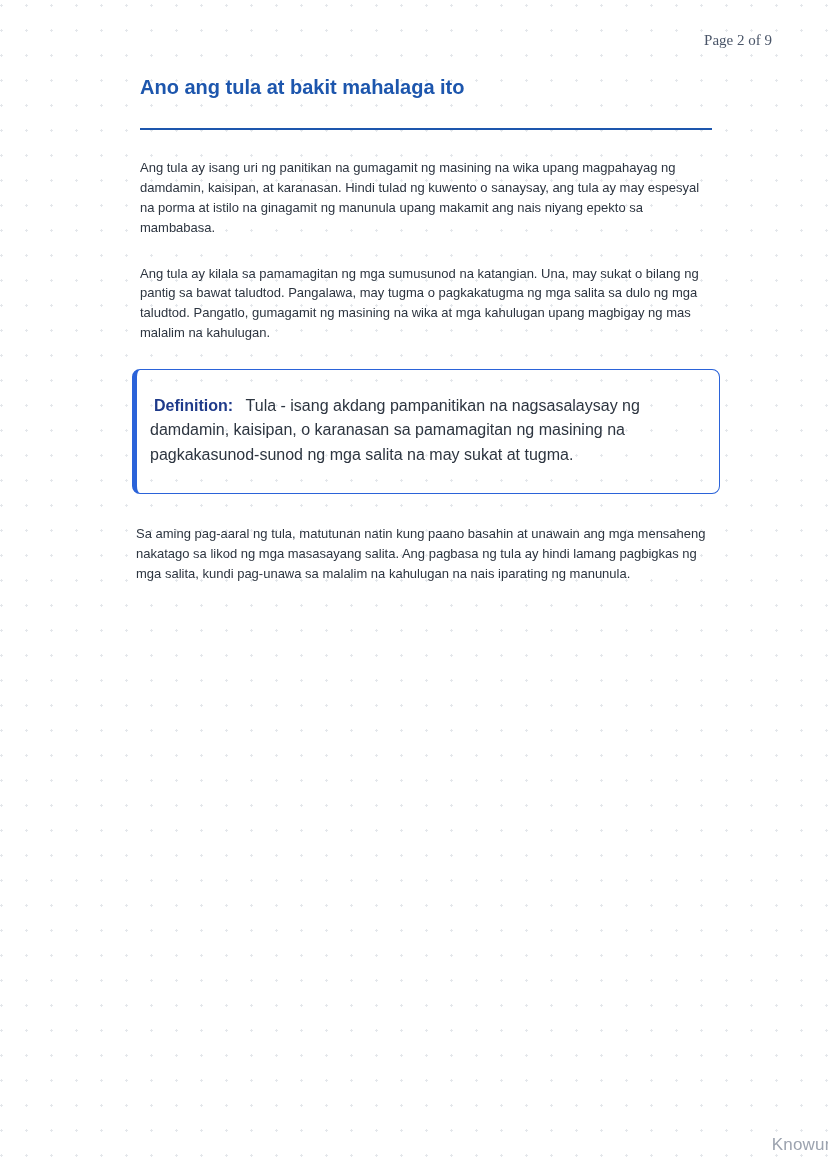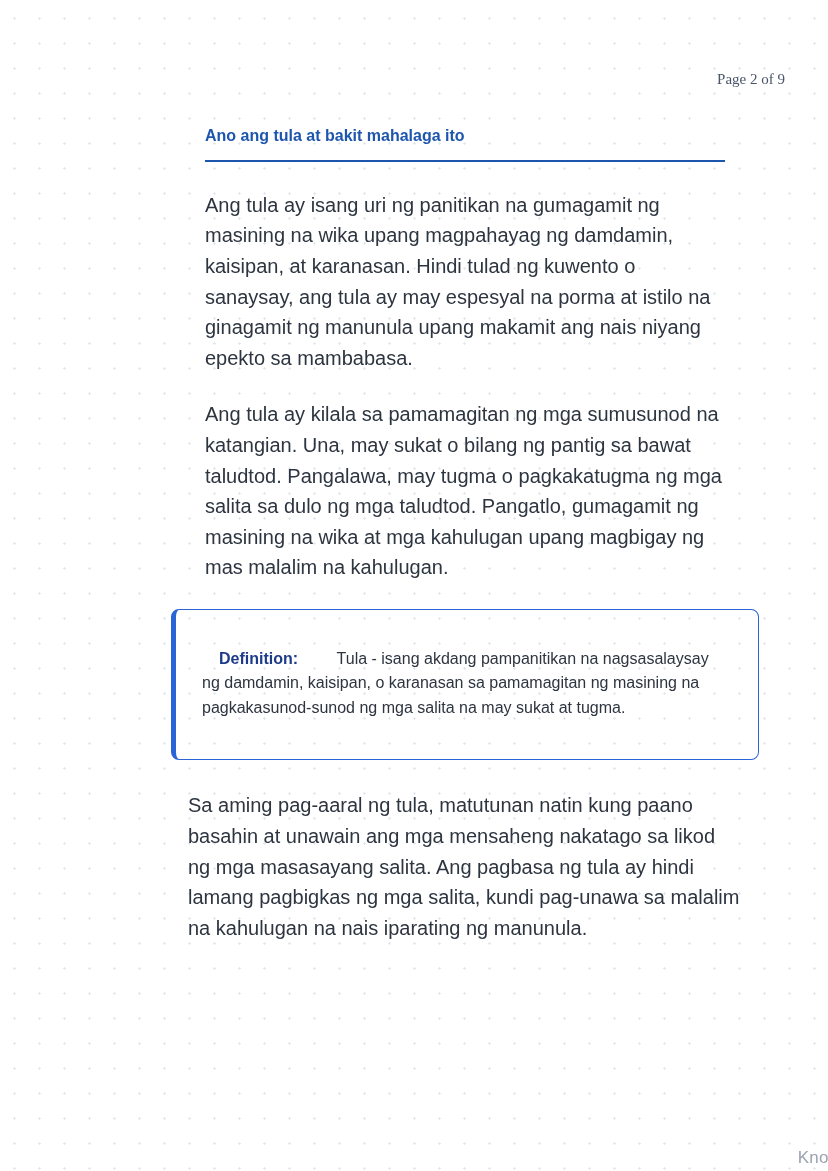--- a/index.html
+++ b/index.html
@@ -4,21 +4,21 @@
 <style>
   :root {
     --heading-blue: #1d56ad;
     --body-text: #2d3540;
     --definition-border: #2b63d9;
     --definition-label: #1e3a8a;
     --page-number-gray: #4a5568;
     --footer-gray: #9ca3af;
     --dot-gray: #e4e7eb;
   }
-  * { margin: 17px; padding: 0; box-sizing: border-box; }
+  * { margin: 4px; padding: 0; box-sizing: border-box; }
   html, body { width: 828px; height: 1171px; }
   body {
     position: relative;
     font-family: "Liberation Sans", sans-serif;
     color: var(--body-text);
     background-color: #ffffff;
     background-image: radial-gradient(circle, var(--dot-gray) 1.2px, transparent 1.2px);
     background-size: 25px 25px;
     background-position: 10px 14px;
     overflow: hidden;
@@ -32,29 +32,29 @@
     color: var(--page-number-gray);
   }
   .content {
     position: absolute;
     left: 120px;
     top: 58px;
     width: 588px;
   }
   .section-heading {
     color: var(--heading-blue);
-    font-size: 16px;
+    font-size: 20px;
     font-weight: bold;
     line-height: 1.3;
-    padding-bottom: 13px;
+    padding-bottom: 28px;
     border-bottom: 2px solid var(--heading-blue);
     margin-bottom: 28px;
   }
   .body-paragraph {
-    font-size: 20px;
+    font-size: 13px;
     line-height: 1.53;
     color: var(--body-text);
     margin-bottom: 26px;
   }
   section + section { margin-top: 2px; }
   .definition-box {
     display: block;
     border: 1.5px solid var(--definition-border);
     border-left: 5px solid var(--definition-border);
     border-radius: 8px;

